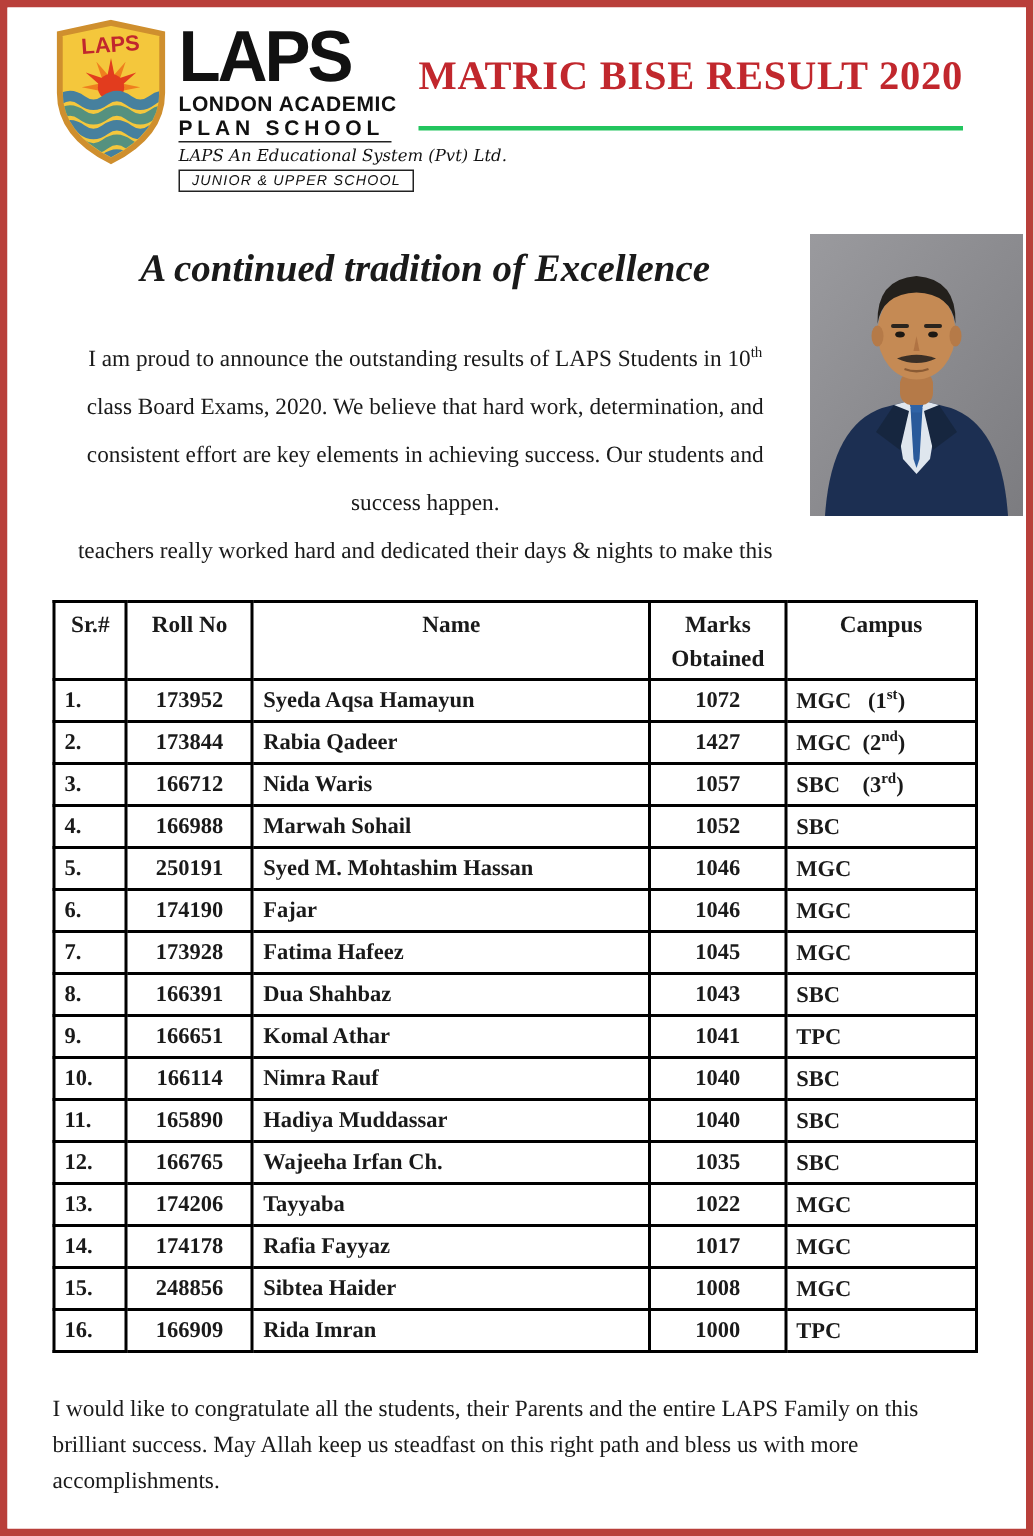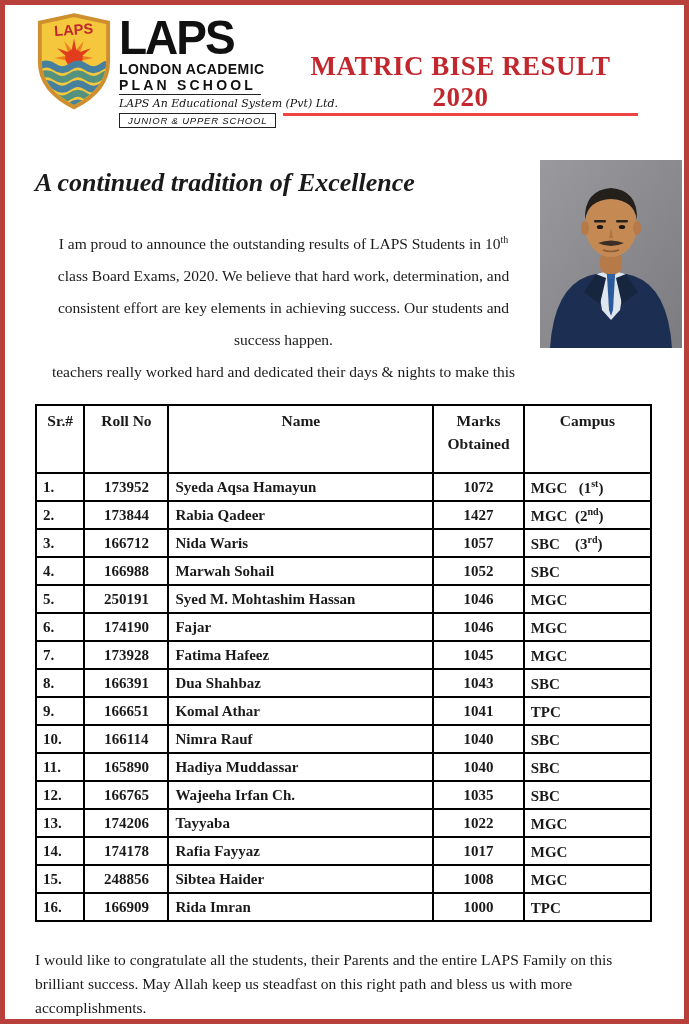--- a/index.html
+++ b/index.html
@@ -15,34 +15,34 @@
   .logo-acronym{font-size:46px;font-weight:900;letter-spacing:-2px;line-height:40px;transform:scaleY(1.05);}
   .logo-line1{font-size:14px;font-weight:bold;letter-spacing:.4px;margin-top:4px;white-space:nowrap;}
   .logo-line2{font-size:14px;font-weight:bold;letter-spacing:3.2px;border-bottom:1.5px solid #222;
               padding-bottom:1px;white-space:nowrap;}
   .logo-tagline{font-size:11px;font-style:italic;margin-top:2px;white-space:nowrap;
                 font-family:"DejaVu Serif",serif;}
   .logo-sub{font-size:9.5px;letter-spacing:.8px;border:1.2px solid #222;display:inline-block;
             padding:1px 8px;margin-top:2px;white-space:nowrap;font-style:italic;}
   .title-wrap{flex:1;text-align:center;padding-top:22px;}
   .title{display:inline-block;color:#c1272d;font-size:27px;font-weight:bold;
-         border-bottom:3px solid #ef4444;padding-bottom:0;letter-spacing:.5px;margin:16px;}
+         border-bottom:3px solid #22c55e;padding-bottom:18px;letter-spacing:.5px;margin:0;}
   
   .intro{display:flex;margin-top:26px;}
   .intro-left{width:497px;flex:0 0 auto;}
-  .headline{font-size:26px;font-weight:bold;font-style:italic;text-align:left;margin:10px 0 26px 0;}
+  .headline{font-size:26px;font-weight:bold;font-style:italic;text-align:center;margin:10px 0 26px 0;}
   .para{font-size:15.5px;line-height:32px;text-align:center;}
   .para sup{font-size:10px;margin-top:28px;}
   .photo{width:142px;height:188px;margin-left:8px;margin-top:2px;flex:0 0 auto;}
   
   table.results{border-collapse:collapse;width:617px;margin-top:16px;
                 font-size:15px;font-weight:bold;table-layout:fixed;}
   table.results th,table.results td{border:2px solid #000;padding:0 6px;overflow:hidden;}
   table.results th{vertical-align:top;padding-top:6px;font-size:15.5px;}
-  table.results thead tr{height:68px;}
+  table.results thead tr{height:52px;}
   table.results tbody tr{height:28px;}
   .col-sr{width:46px;} .col-roll{width:80px;} .col-name{width:252px;}
   .col-marks{width:86px;} .col-campus{width:121px;}
   td.c-sr{text-align:left;padding-left:8px;}
   td.c-roll{text-align:center;}
   td.c-name{text-align:left;padding-left:12px;}
   td.c-marks{text-align:center;}
   td.c-campus{text-align:left;padding-left:8px;white-space:pre;}
   td.c-campus sup{font-size:10px;}
   

